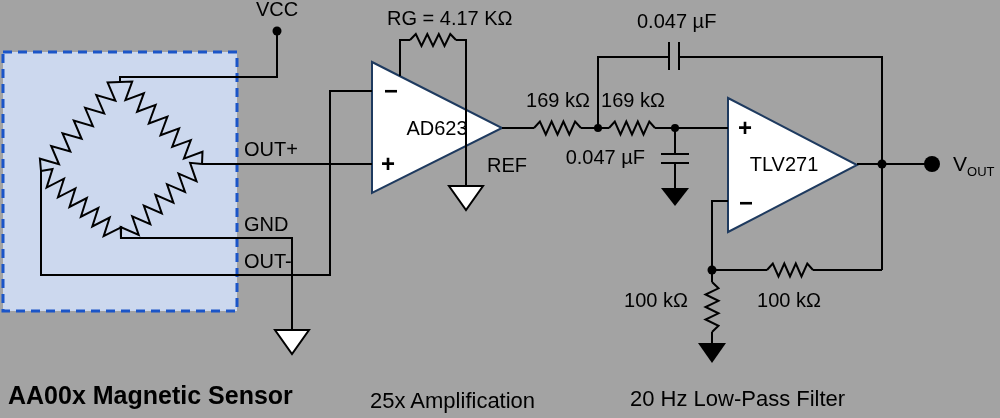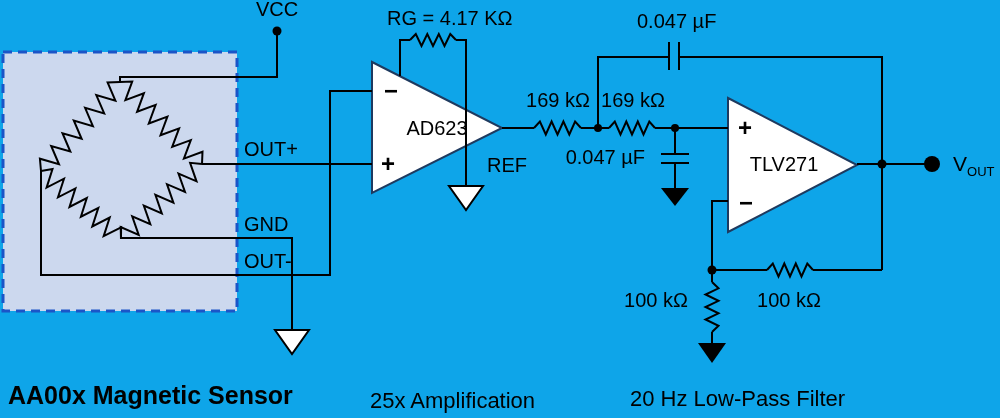--- a/index.html
+++ b/index.html
@@ -1,19 +1,19 @@
 <!DOCTYPE html>
 <html><head>
 <meta charset="utf-8">
 <style>
   html,body{margin:0;padding:0;background:#ffffff;}
   .stage{
     position:relative;
     width:1000px;height:418px;
-    background:#0ea5e9;
+    background:#a3a3a3;
     font-family:"Liberation Sans", sans-serif;
     overflow:hidden;
   }
   svg{display:block;}
   .wire{stroke:var(--wire,#000);stroke-width:2;fill:none;}
   .amp{stroke:var(--amp,#1e3a5f);stroke-width:2;fill:#ffffff;}
   .gnd-open{fill:#ffffff;stroke:var(--wire,#000);stroke-width:2;}
   .gnd-fill{fill:var(--wire,#000);stroke:none;}
   .dot{fill:var(--wire,#000);stroke:none;}
   .sensor-box{fill:var(--boxfill,#ccd8ee);stroke:var(--boxline,#1b55c8);stroke-width:3;stroke-dasharray:9 6;}

